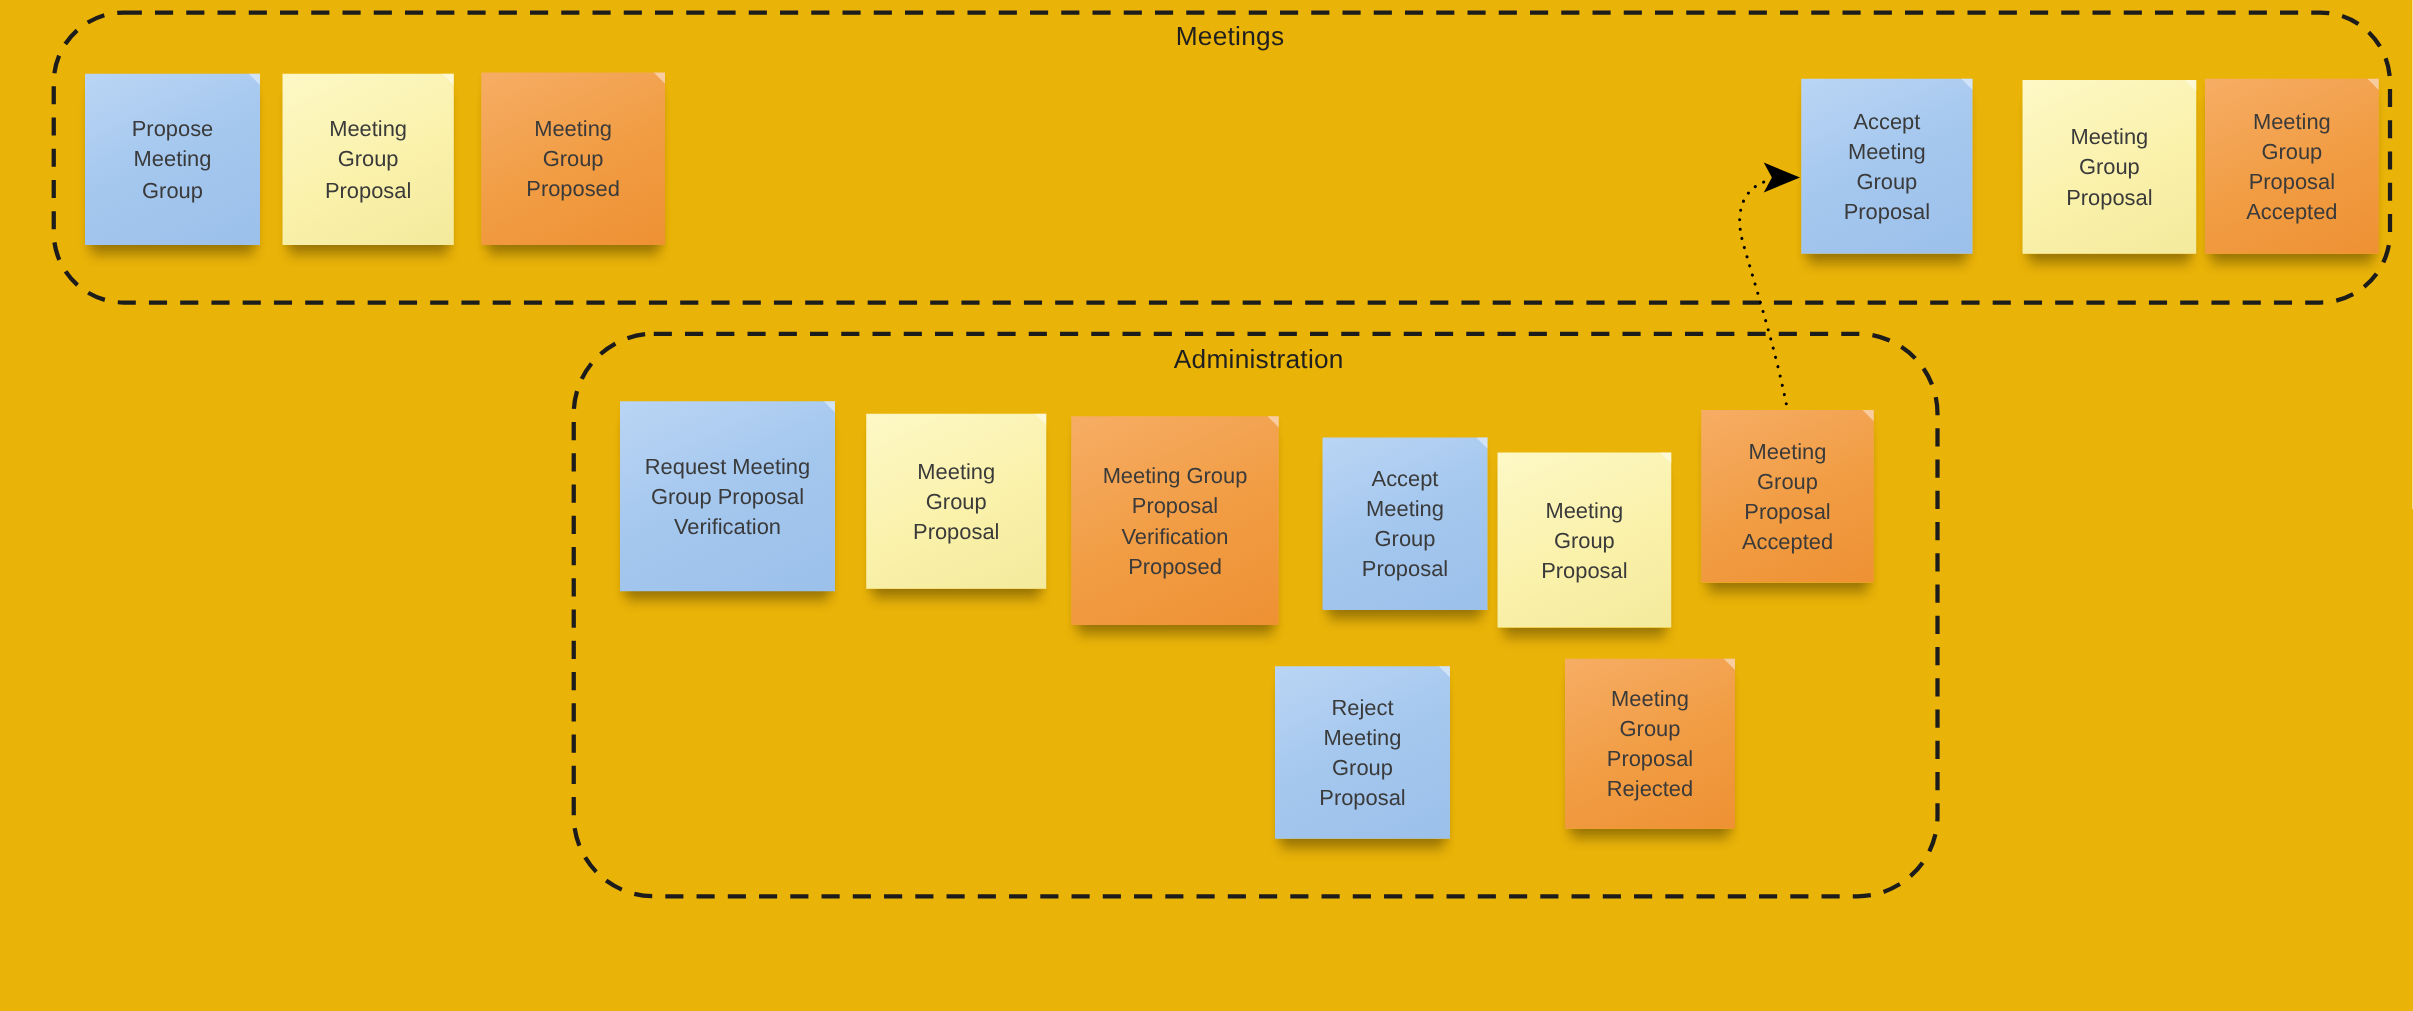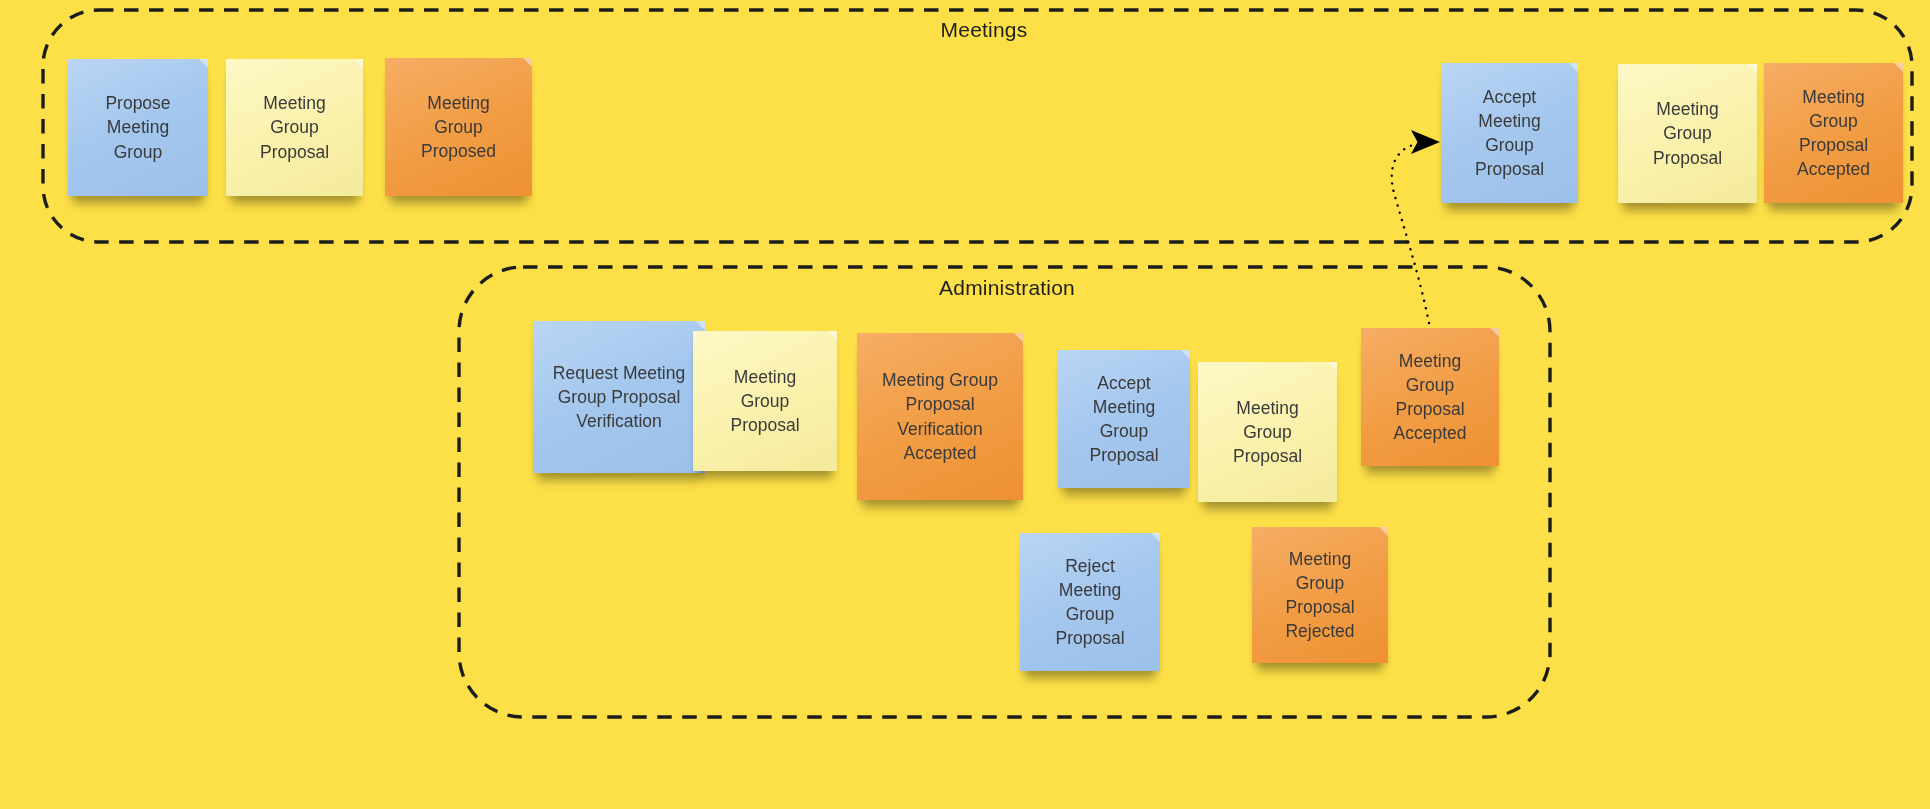--- a/index.html
+++ b/index.html
@@ -1,18 +1,18 @@
 <!DOCTYPE html>
 <html><head>
 <meta charset="utf-8">
 <style>
   html,body { margin:0; padding:0; background:#ffffff; }
   .board {
     position:relative; width:1930px; height:809px;
-    background:#fde047; overflow:hidden;
+    background:#eab308; overflow:hidden;
     font-family:"Liberation Sans", sans-serif;
   }
   svg.overlay { position:absolute; left:0; top:0; width:1930px; height:809px; }
   .lane-title {
     position:absolute; transform:translateX(-50%);
     font-size:21px; color:#1f1f1f; letter-spacing:0.2px;
     white-space:nowrap;
   }
   .note {
     position:absolute; display:flex; align-items:center; justify-content:center;
@@ -74,35 +74,35 @@
         <span class="txt">Meeting
 Group
 Proposal</span>
       </div>
       <div class="note orange" style="left: 1764px; top: 63px; width: 139px; height: 140px;">
         <span class="txt">Meeting
 Group
 Proposal
 Accepted</span>
       </div>
-      <div class="note blue" style="left: 496px; top: 321px; width: 172px; height: 152px; margin-left: 37px;">
+      <div class="note blue" style="left: 496px; top: 321px; width: 172px; height: 152px;">
         <span class="txt">Request Meeting
 Group Proposal
 Verification</span>
       </div>
       <div class="note yellow" style="left: 693px; top: 331px; width: 144px; height: 140px;">
         <span class="txt">Meeting
 Group
 Proposal</span>
       </div>
       <div class="note orange" style="left: 857px; top: 333px; width: 166px; height: 167px;">
         <span class="txt">Meeting Group
 Proposal
 Verification
-Accepted</span>
+Proposed</span>
       </div>
       <div class="note blue" style="left: 1058px; top: 350px; width: 132px; height: 138px;">
         <span class="txt">Accept
 Meeting
 Group
 Proposal</span>
       </div>
       <div class="note yellow" style="left: 1198px; top: 362px; width: 139px; height: 140px;">
         <span class="txt">Meeting
 Group

